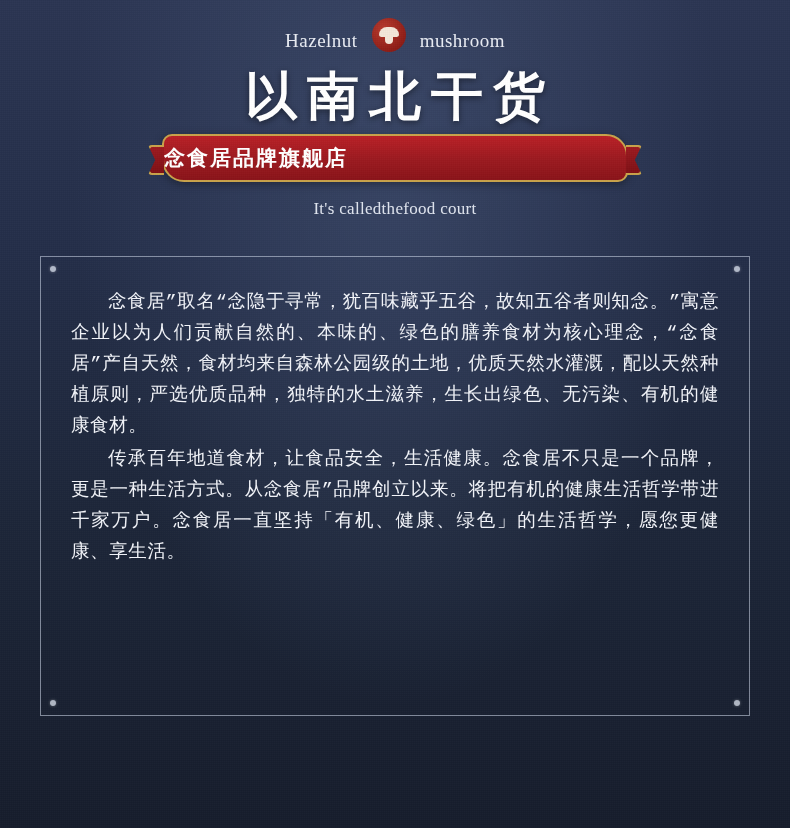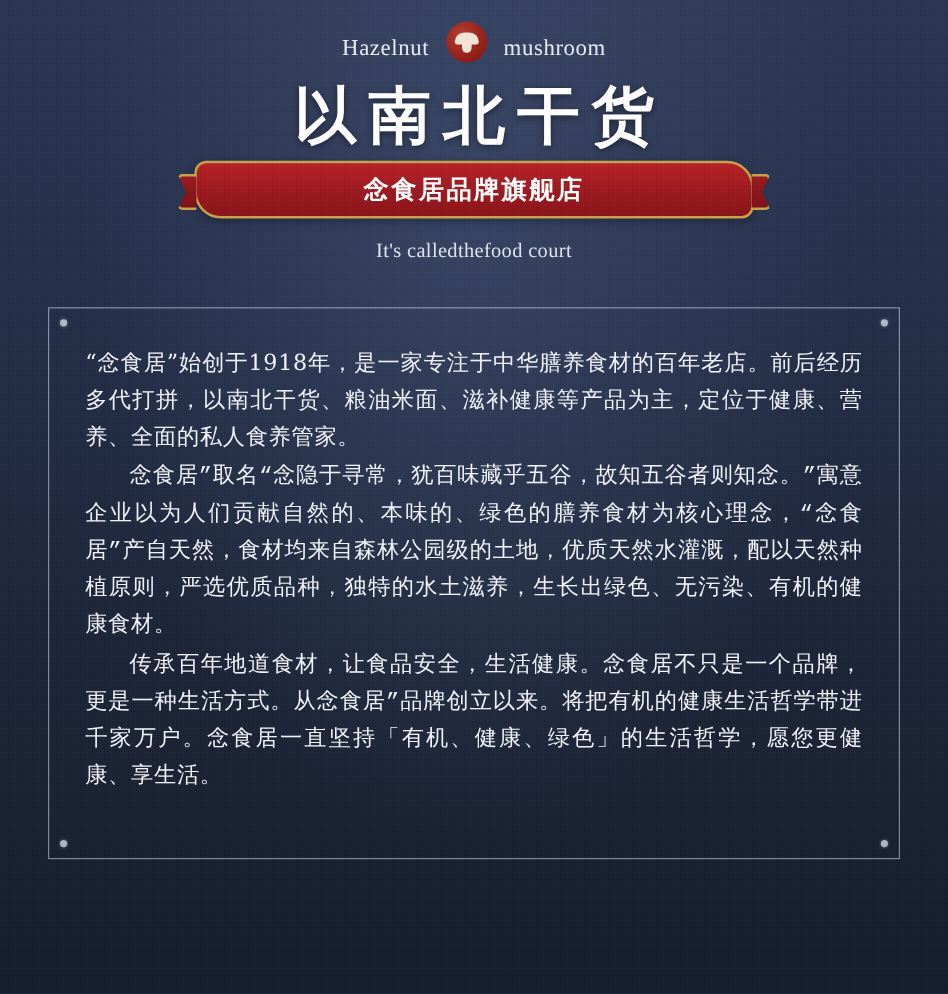--- a/index.html
+++ b/index.html
@@ -106,21 +106,20 @@
   }
   .banner {
     position: relative;
     width: 462px;
     height: 44px;
     background: linear-gradient(180deg, #b92026 0%, #9c1a20 52%, #8a1319 100%);
     border: 2px solid #c8a24a;
     border-radius: 10px 22px 10px 22px;
     display: flex;
     align-items: center;
-    justify-content: center;
     box-shadow: 0 2px 8px rgba(0,0,0,0.35);
   }
   .banner .txt {
     color: #ffffff;
     font-size: 21px;
     font-weight: bold;
     letter-spacing: 2px;
     font-family: "DejaVu Sans", sans-serif;
   }
   .banner .tail {
@@ -226,19 +225,18 @@
 
   <div class="subtitle">It's calledthefood court</div>
 
   <div class="frame">
     <span class="screw tl"></span>
     <span class="screw tr"></span>
     <span class="screw bl"></span>
     <span class="screw br"></span>
 
     <div class="body-text">
-      <p>“念食居”始创于1918年，是一家专注于中华膳养食材的百年老店。前后经历多代打拼，以南北干货、粮油米面、滋补健康等产品为主，定位于健康、营养、全面的私人食养管家。</p>
       <p class="indent">念食居”取名“念隐于寻常，犹百味藏乎五谷，故知五谷者则知念。”寓意企业以为人们贡献自然的、本味的、绿色的膳养食材为核心理念，“念食居”产自天然，食材均来自森林公园级的土地，优质天然水灌溉，配以天然种植原则，严选优质品种，独特的水土滋养，生长出绿色、无污染、有机的健康食材。</p>
       <p class="indent">传承百年地道食材，让食品安全，生活健康。念食居不只是一个品牌，更是一种生活方式。从念食居”品牌创立以来。将把有机的健康生活哲学带进千家万户。念食居一直坚持「有机、健康、绿色」的生活哲学，愿您更健康、享生活。</p>
     </div>
   </div>
 
 </div>
 
 </body></html>

